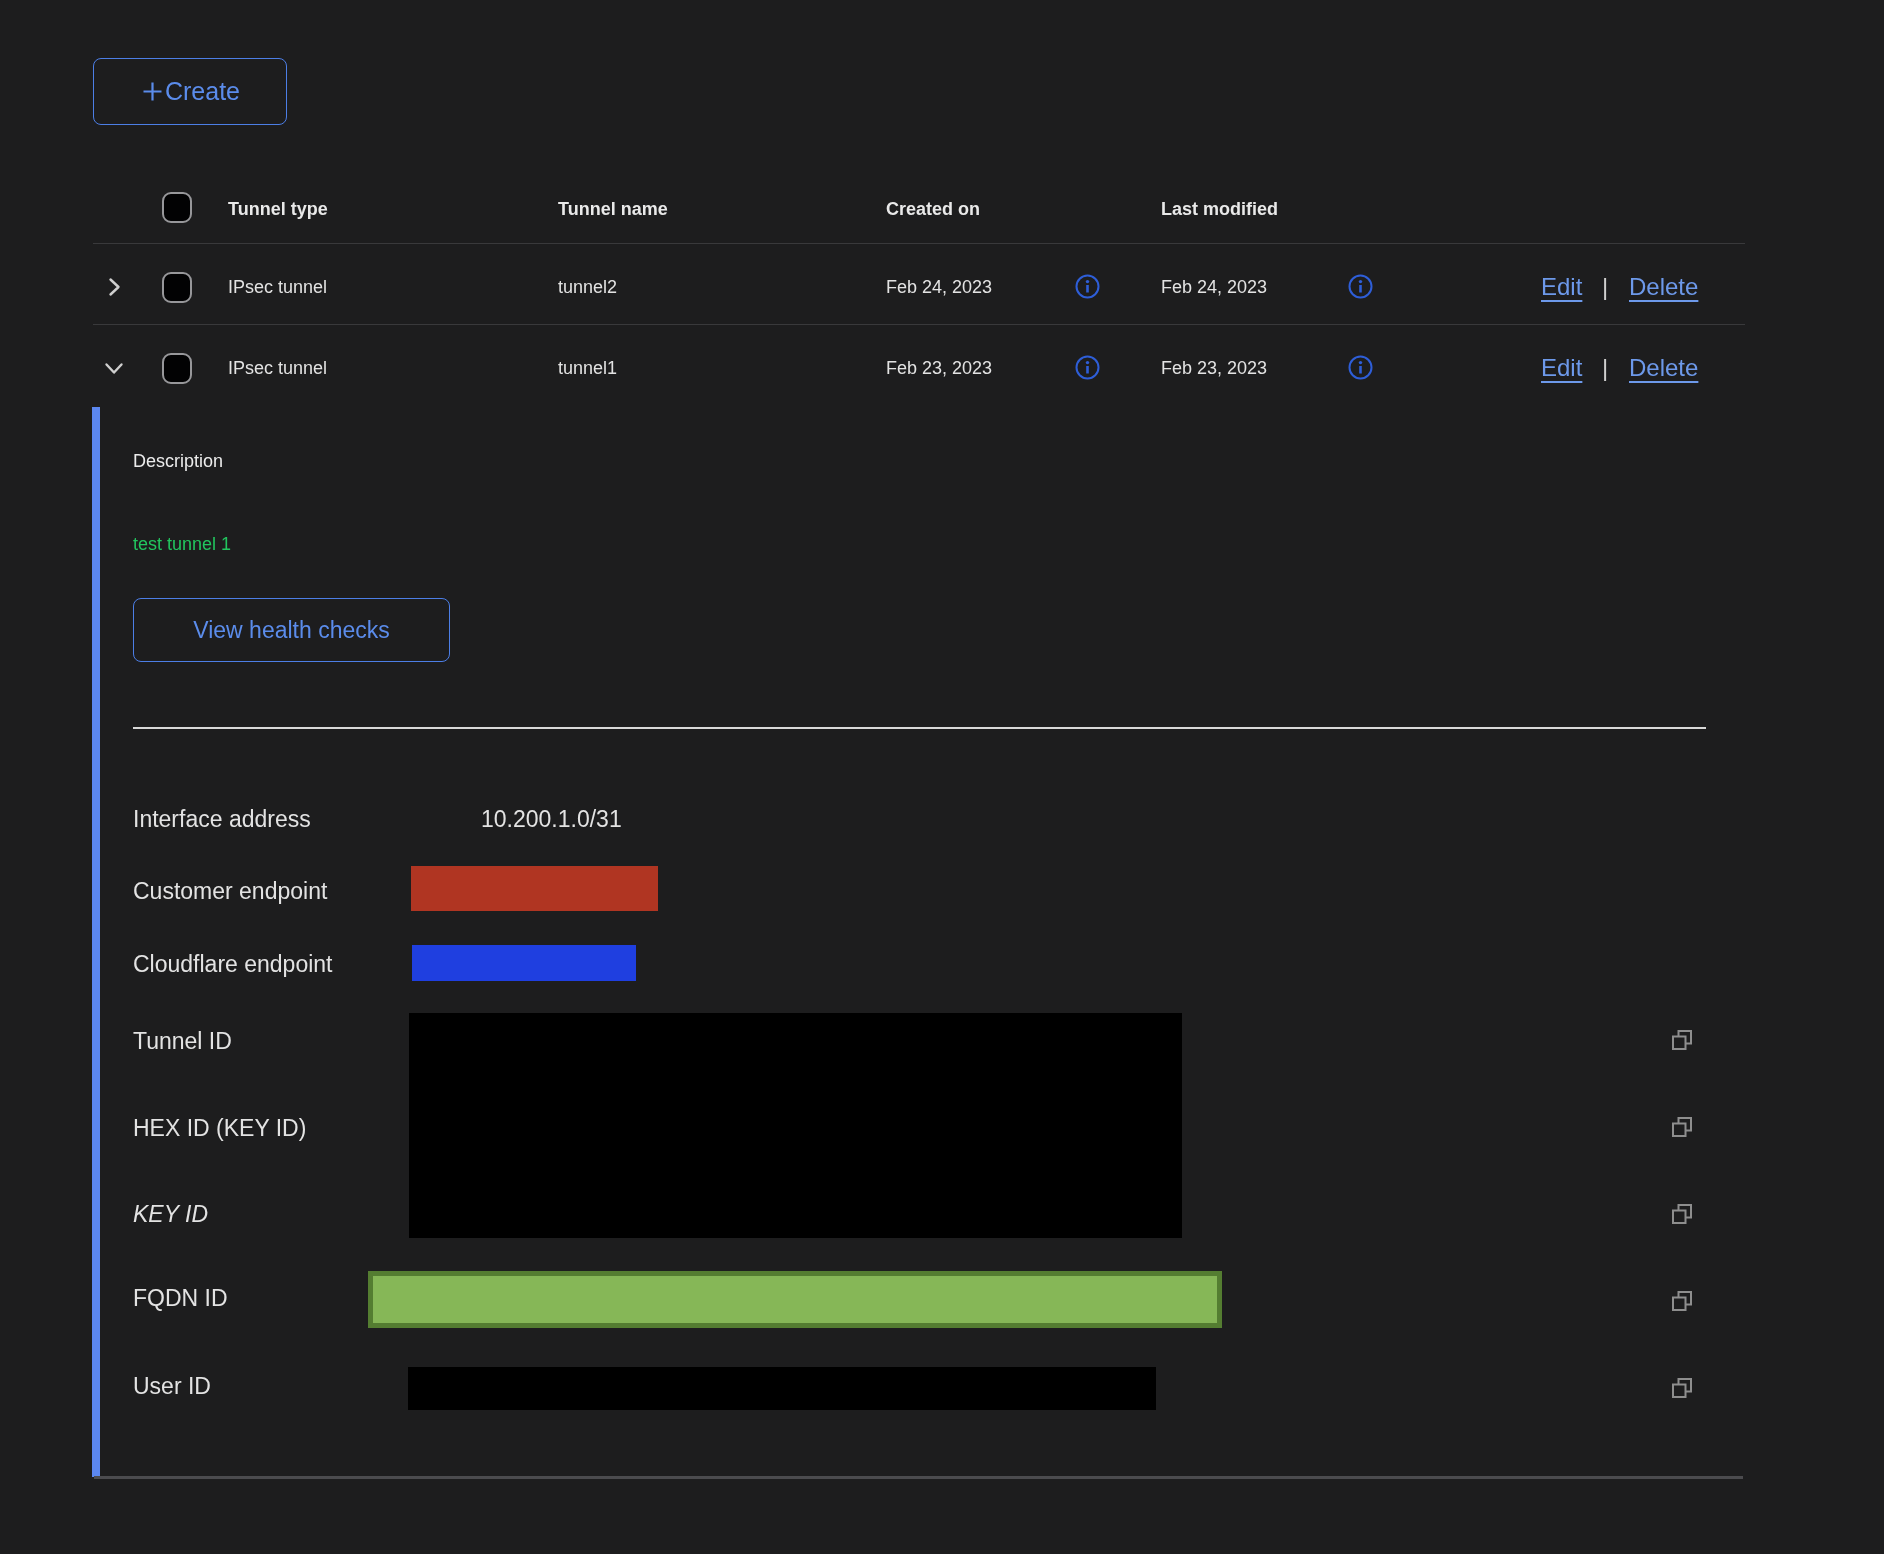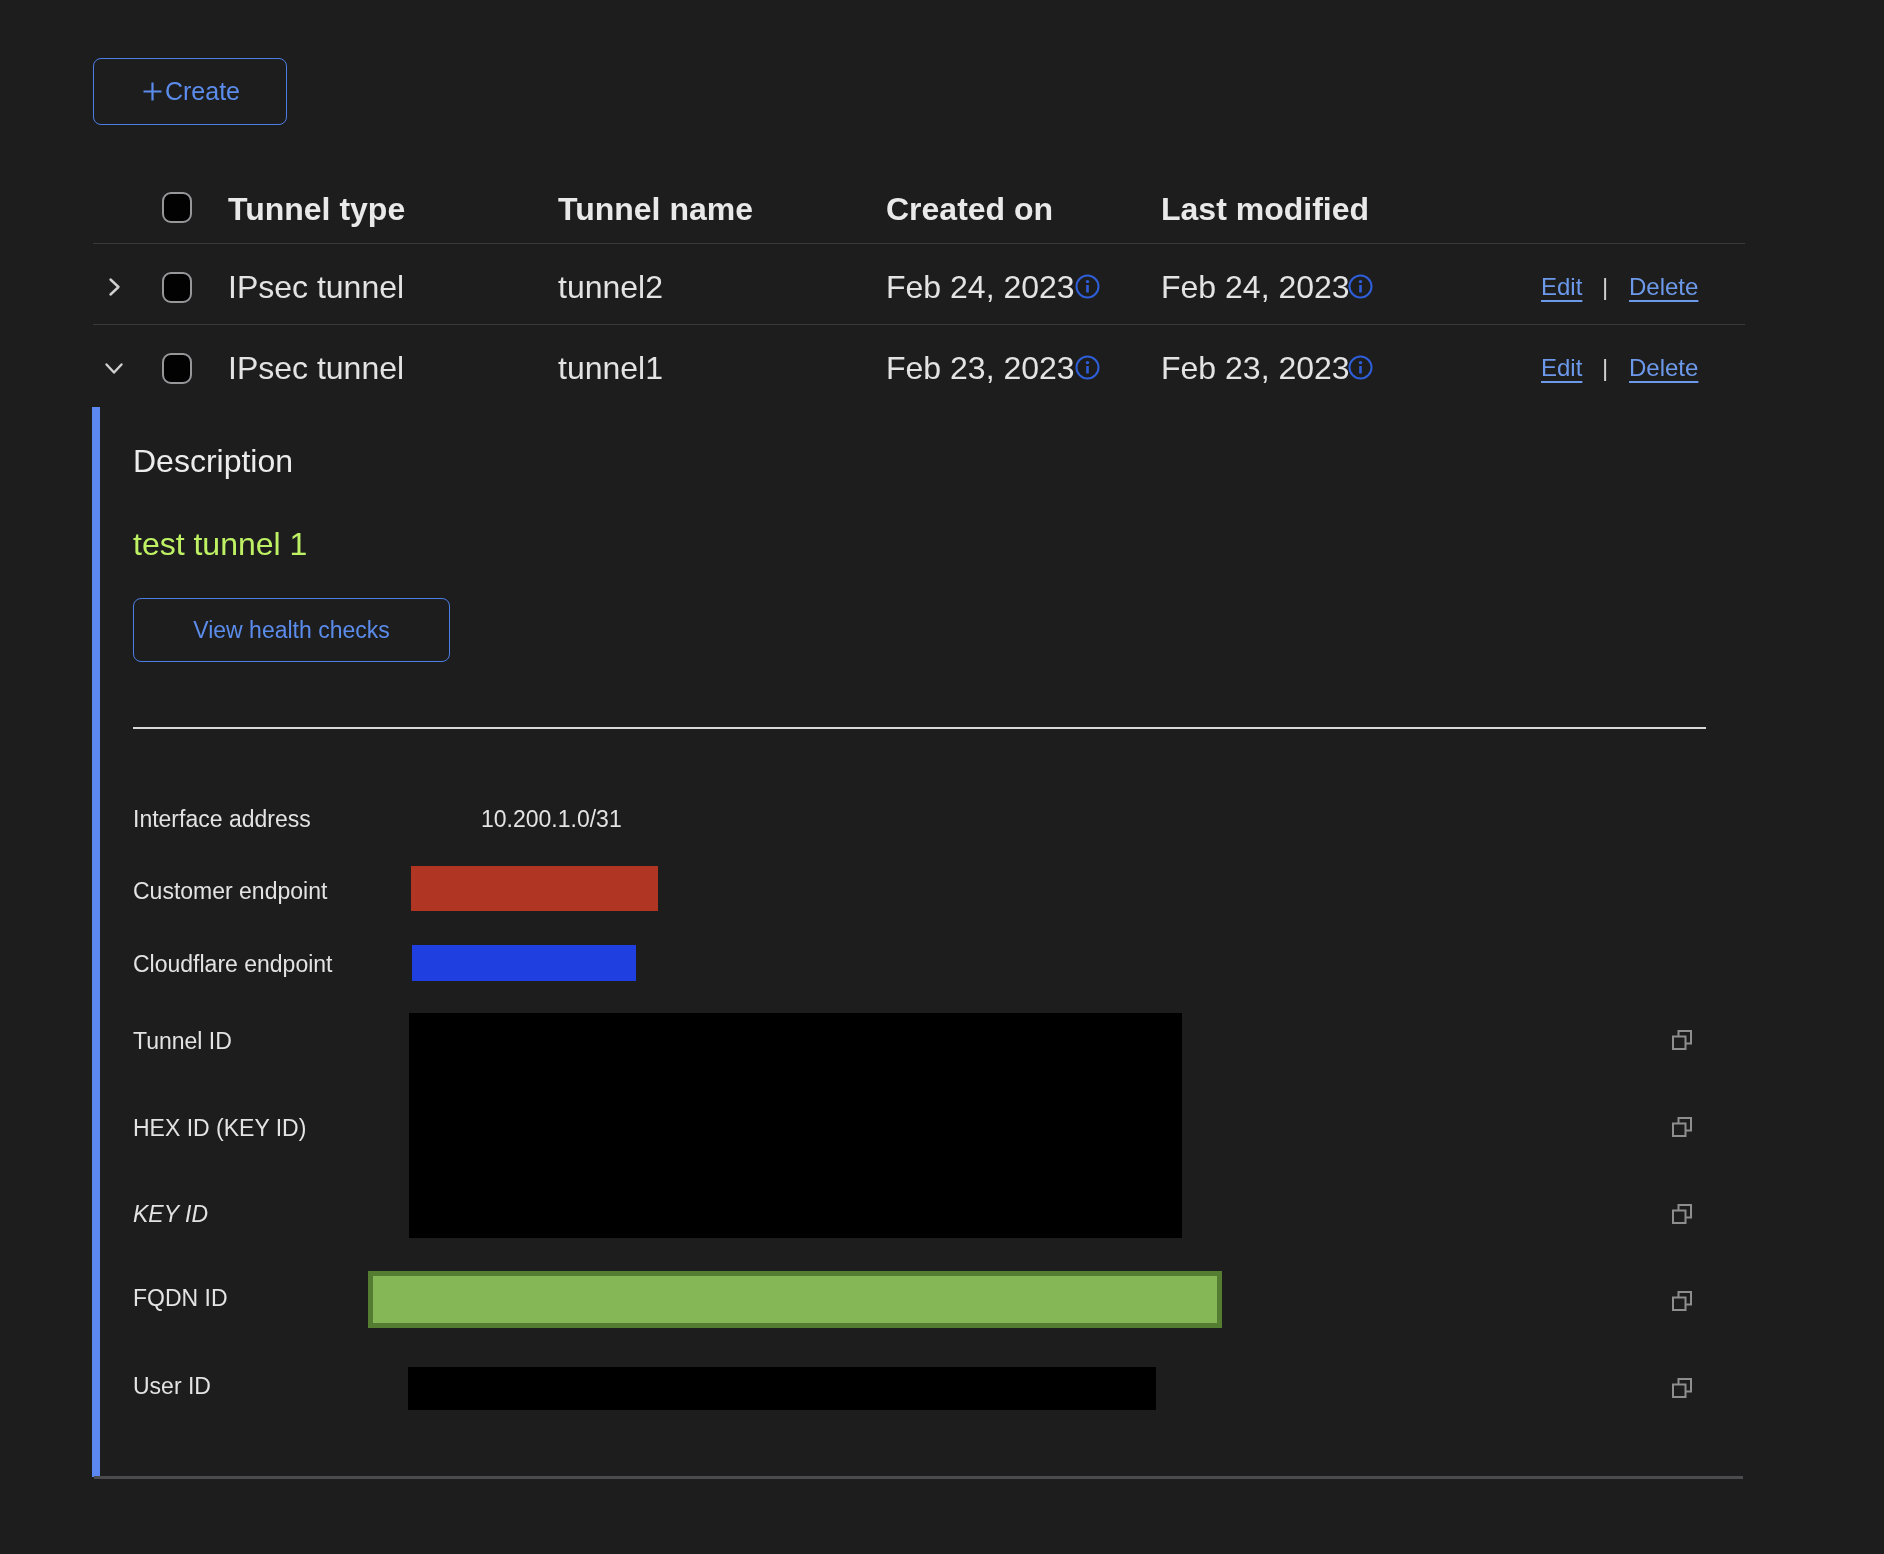--- a/index.html
+++ b/index.html
@@ -1,21 +1,21 @@
 <!DOCTYPE html>
 <html style="--accent-blue: #5b8ceb; --accent-border: #4c7ee6; --link-blue: #6d99ea; --info-blue: #2e5ed8; --expand-bar-blue: #5b87f0; --redaction-red: #b03522; --redaction-blue: #1f3fe0; --redaction-black: #000000; --redaction-green-fill: #86b757; --redaction-green-border: #547d31;"><head>
 <meta charset="utf-8">
 <style>
   html,body{margin:0;padding:0;background:#1d1d1e;}
   .page{position:relative;width:1884px;height:1554px;background:#1d1d1e;
         font-family:"Liberation Sans",sans-serif;color:#e3e3e3;overflow:hidden;}
   .abs{position:absolute;}
-  .tbl-txt{font-size:32px;line-height:28px;color:#e3e3e3;white-space:nowrap;}
+  .tbl-txt{font-size:18px;line-height:28px;color:#e3e3e3;white-space:nowrap;}
   .hdr{font-weight:700;color:#e9e9e9;}
-  .muted{color:#bef264;}
+  .muted{color:#22c55e;}
   .value{color:#d6d6d6;}
   .dtl{font-size:23px;line-height:28px;color:#e3e3e3;white-space:nowrap;}
   .link{font-size:24px;line-height:28px;color:var(--link-blue,#6d99ea);
         text-decoration:underline;text-underline-offset:5px;cursor:pointer;white-space:nowrap;}
   .pipe{font-size:24px;line-height:28px;color:#cfcfcf;}
   .checkbox{width:30px;height:31px;box-sizing:border-box;border:2px solid #97979a;
             border-radius:9px;background:#020203;cursor:pointer;}
   .row-divider{height:1px;background:#39393b;}
   .btn-outline{box-sizing:border-box;border:1px solid var(--accent-border,#4c7ee6);
                border-radius:8px;background:transparent;color:var(--accent-blue,#5b8ceb);

